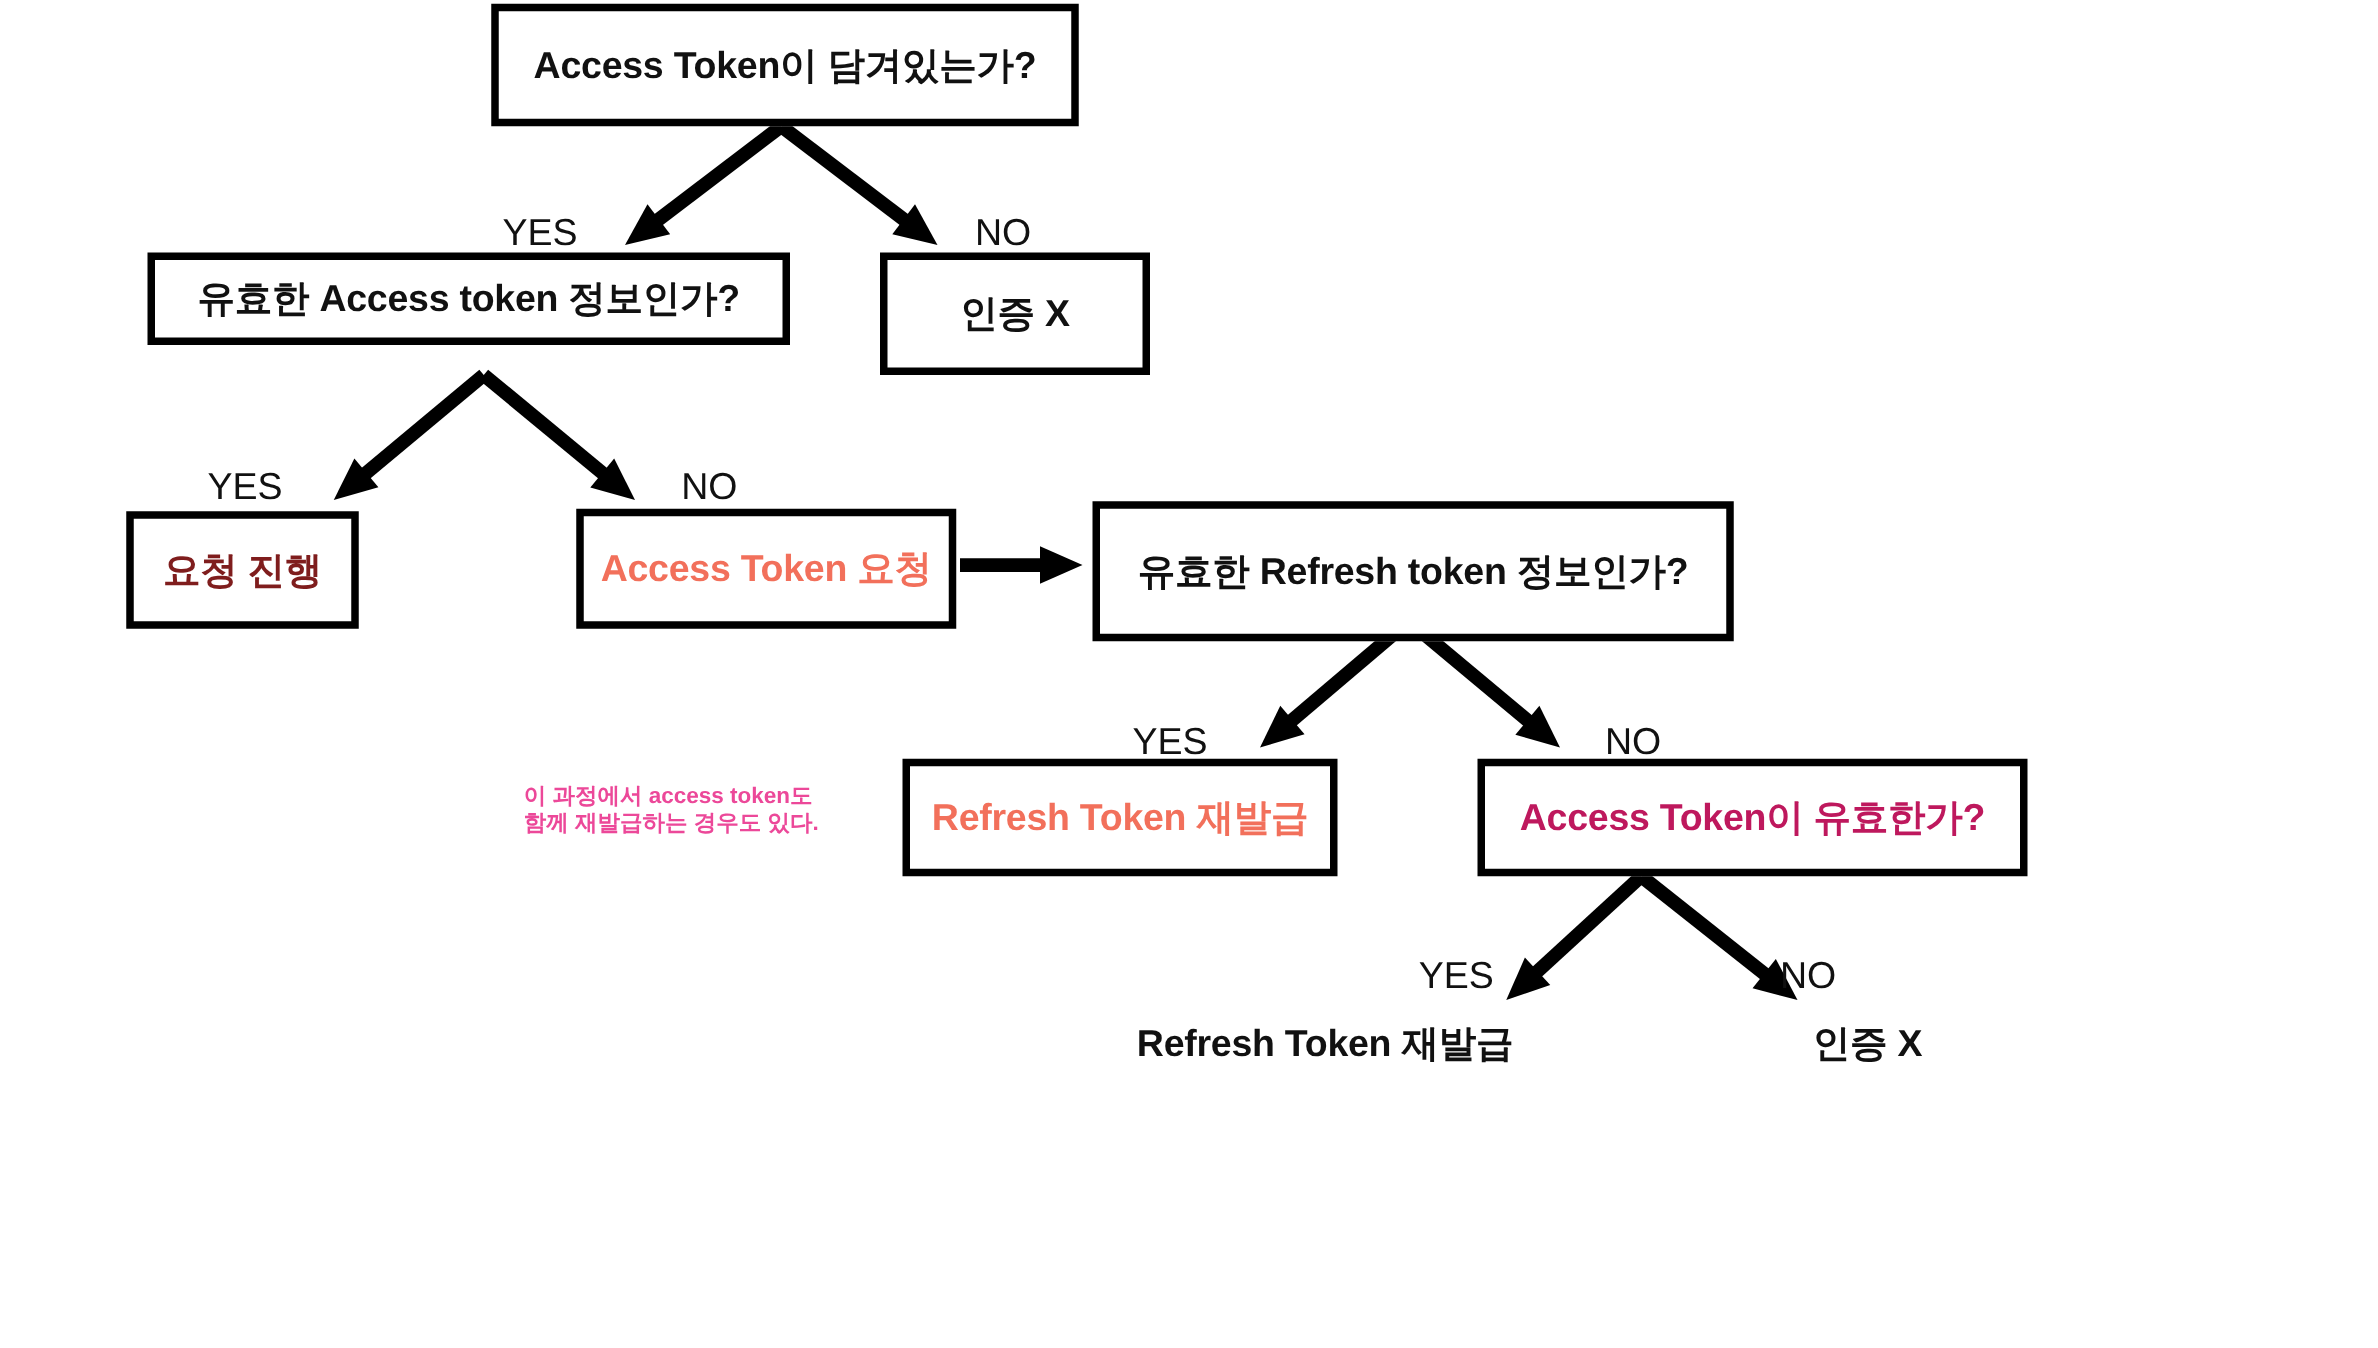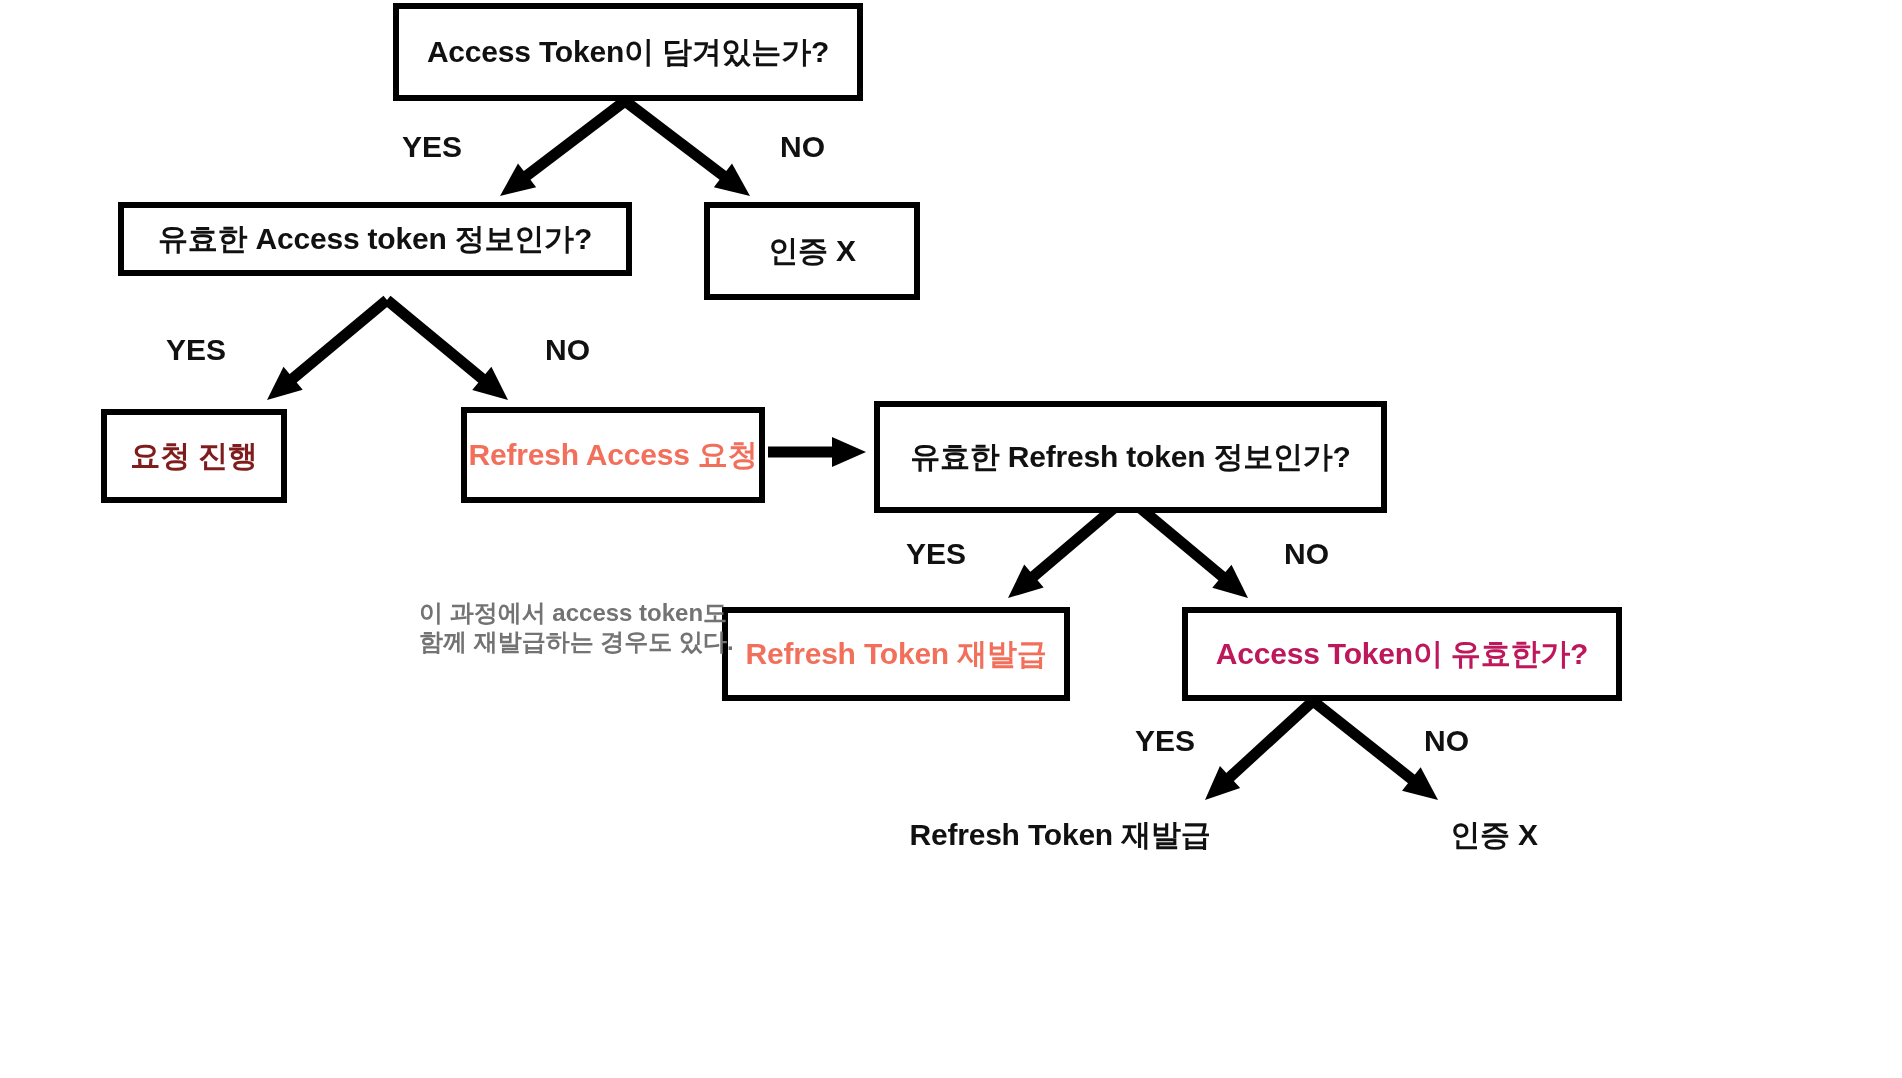--- a/index.html
+++ b/index.html
@@ -38,24 +38,25 @@
     letter-spacing: -0.2px;
     white-space: nowrap;
     z-index: 3;
   }
   .node.plain {
     border: none;
     background: transparent;
   }
   .edge-label {
     position: absolute;
-    font-weight: 700;
+    font-weight: 400;
     color: #111111;
     white-space: nowrap;
     z-index: 4;
+    margin-top: 40px;
   }
   .note {
     position: absolute;
     color: #a8a8a8;
     font-weight: 700;
     line-height: 1.22;
     white-space: pre-line;
     z-index: 4;
   }
 </style>
@@ -109,21 +110,21 @@
     <div class="node" style="left: 118px; top: 202px; width: 514px; height: 74px; font-size: 30px; color: rgb(17, 17, 17); border-color: rgb(0, 0, 0);">
       <span>유효한 Access token 정보인가?</span>
     </div>
     <div class="node" style="left: 704px; top: 202px; width: 216px; height: 98px; font-size: 30px; color: rgb(17, 17, 17); border-color: rgb(0, 0, 0);">
       <span>인증 X</span>
     </div>
     <div class="node" style="left: 101px; top: 409px; width: 186px; height: 94px; font-size: 30px; color: #7f1d1d; border-color: rgb(0, 0, 0);">
       <span>요청 진행</span>
     </div>
     <div class="node" style="left: 461px; top: 407px; width: 304px; height: 96px; font-size: 30px; color: rgb(242, 112, 91); border-color: rgb(0, 0, 0);">
-      <span>Refresh Access 요청</span>
+      <span>Access Token 요청</span>
     </div>
     <div class="node" style="left: 874px; top: 401px; width: 513px; height: 112px; font-size: 30px; color: rgb(17, 17, 17); border-color: rgb(0, 0, 0);">
       <span>유효한 Refresh token 정보인가?</span>
     </div>
     <div class="node" style="left: 722px; top: 607px; width: 348px; height: 94px; font-size: 30px; color: rgb(242, 112, 91); border-color: rgb(0, 0, 0);">
       <span>Refresh Token 재발급</span>
     </div>
     <div class="node" style="left: 1182px; top: 607px; width: 440px; height: 94px; font-size: 30px; color: #be185d; border-color: rgb(0, 0, 0);">
       <span>Access Token이 유효한가?</span>
     </div>
@@ -134,15 +135,15 @@
       <span>인증 X</span>
     </div>
     <div class="edge-label" style="left: 402px; top: 130px; font-size: 30px; color: rgb(17, 17, 17);">YES</div>
     <div class="edge-label" style="left: 780px; top: 130px; font-size: 30px; color: rgb(17, 17, 17);">NO</div>
     <div class="edge-label" style="left: 166px; top: 333px; font-size: 30px; color: rgb(17, 17, 17);">YES</div>
     <div class="edge-label" style="left: 545px; top: 333px; font-size: 30px; color: rgb(17, 17, 17);">NO</div>
     <div class="edge-label" style="left: 906px; top: 537px; font-size: 30px; color: rgb(17, 17, 17);">YES</div>
     <div class="edge-label" style="left: 1284px; top: 537px; font-size: 30px; color: rgb(17, 17, 17);">NO</div>
     <div class="edge-label" style="left: 1135px; top: 724px; font-size: 30px; color: rgb(17, 17, 17);">YES</div>
     <div class="edge-label" style="left: 1424px; top: 724px; font-size: 30px; color: rgb(17, 17, 17);">NO</div>
-    <div class="note" style="left: 419px; top: 598px; font-size: 24px; color: #737373;">이 과정에서 access token도
+    <div class="note" style="left: 419px; top: 626px; font-size: 18px; color: #ec4899;">이 과정에서 access token도
 함께 재발급하는 경우도 있다.</div>
   </div>
 
 </body></html>

